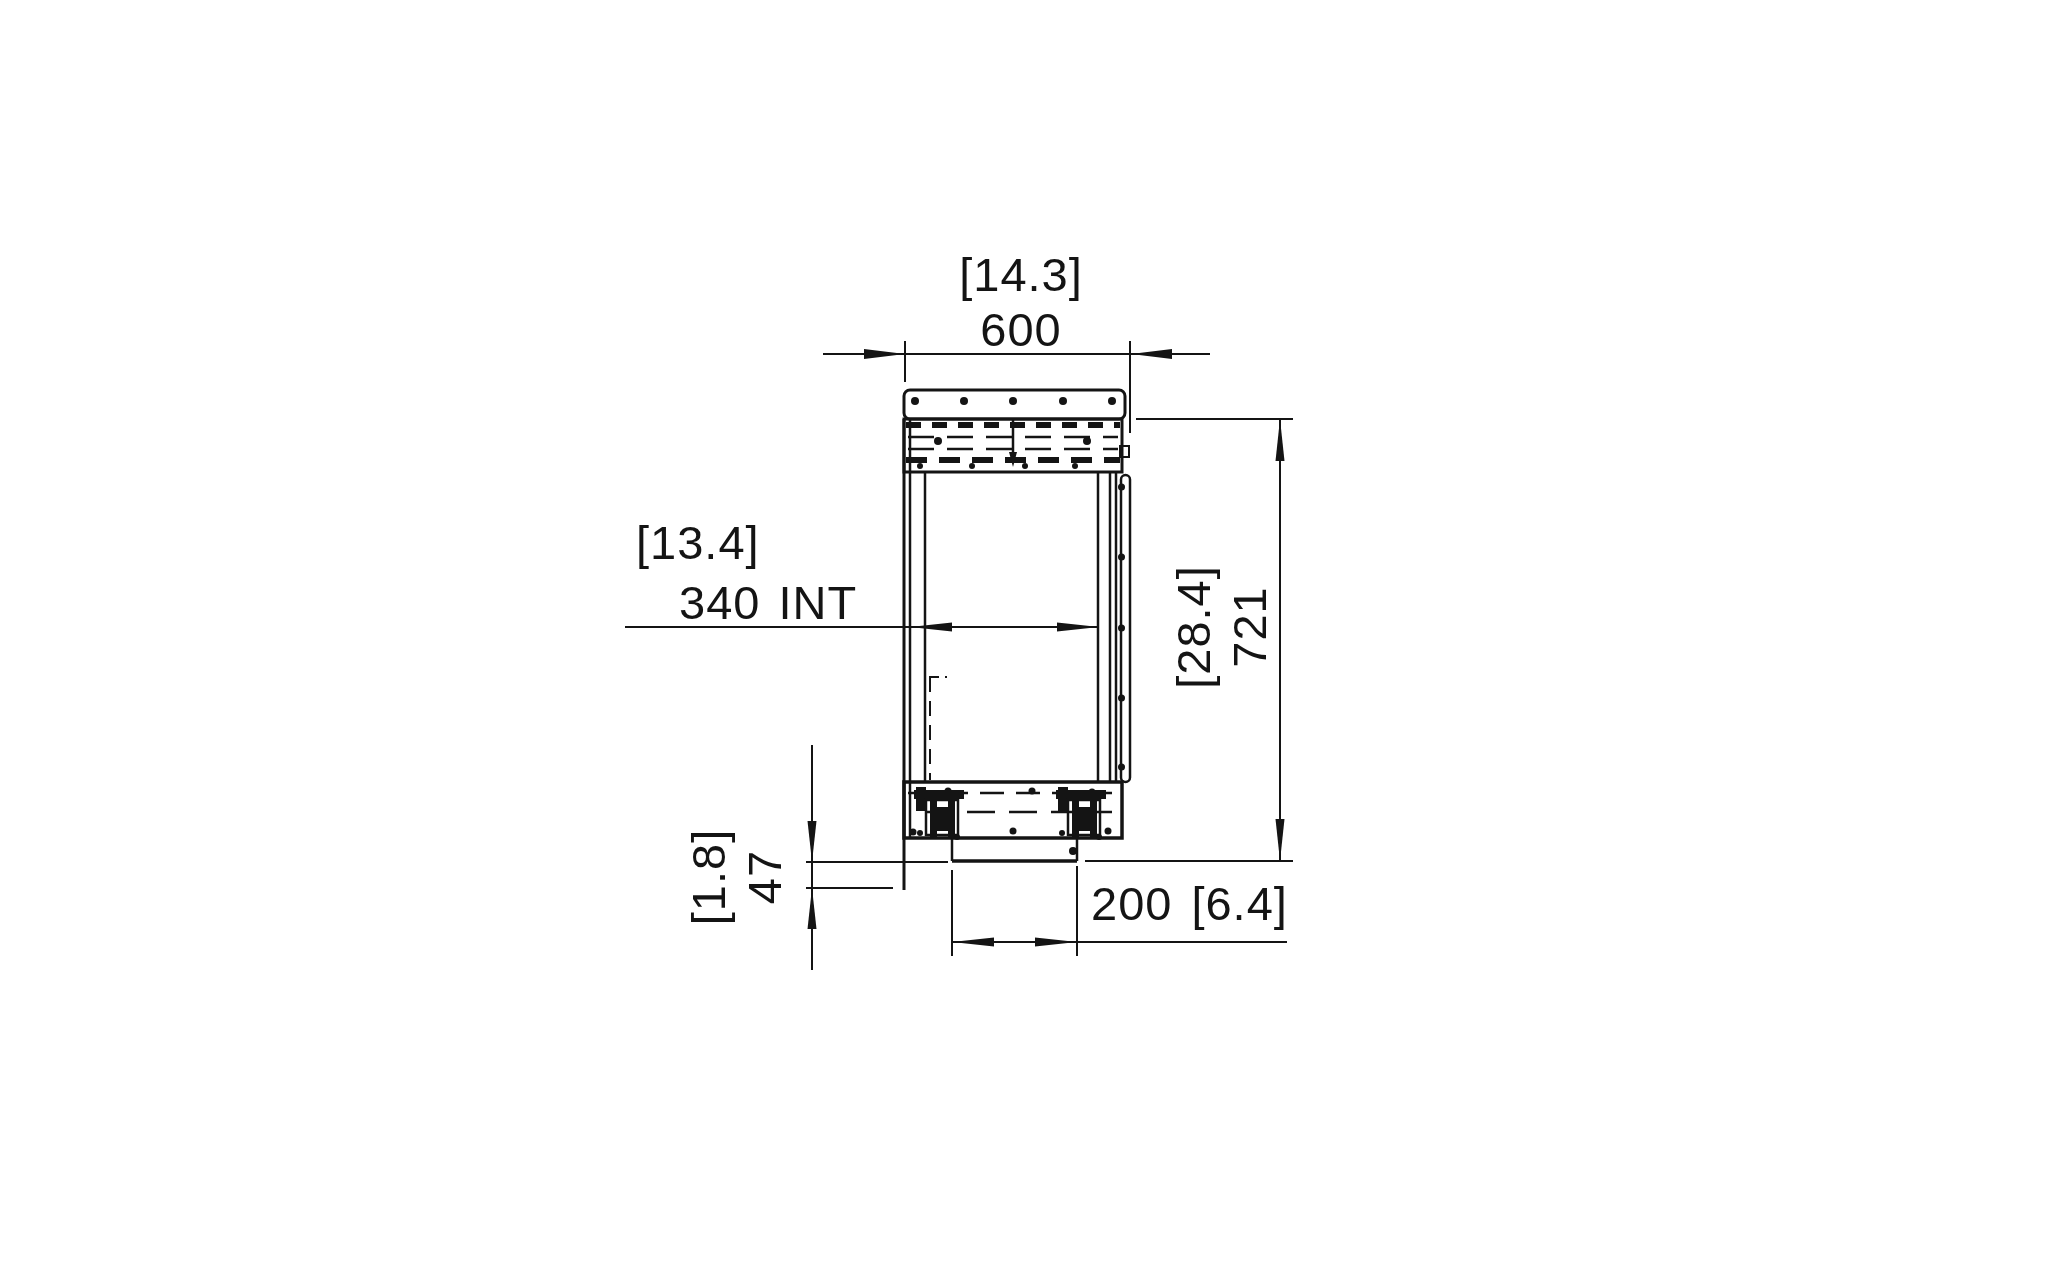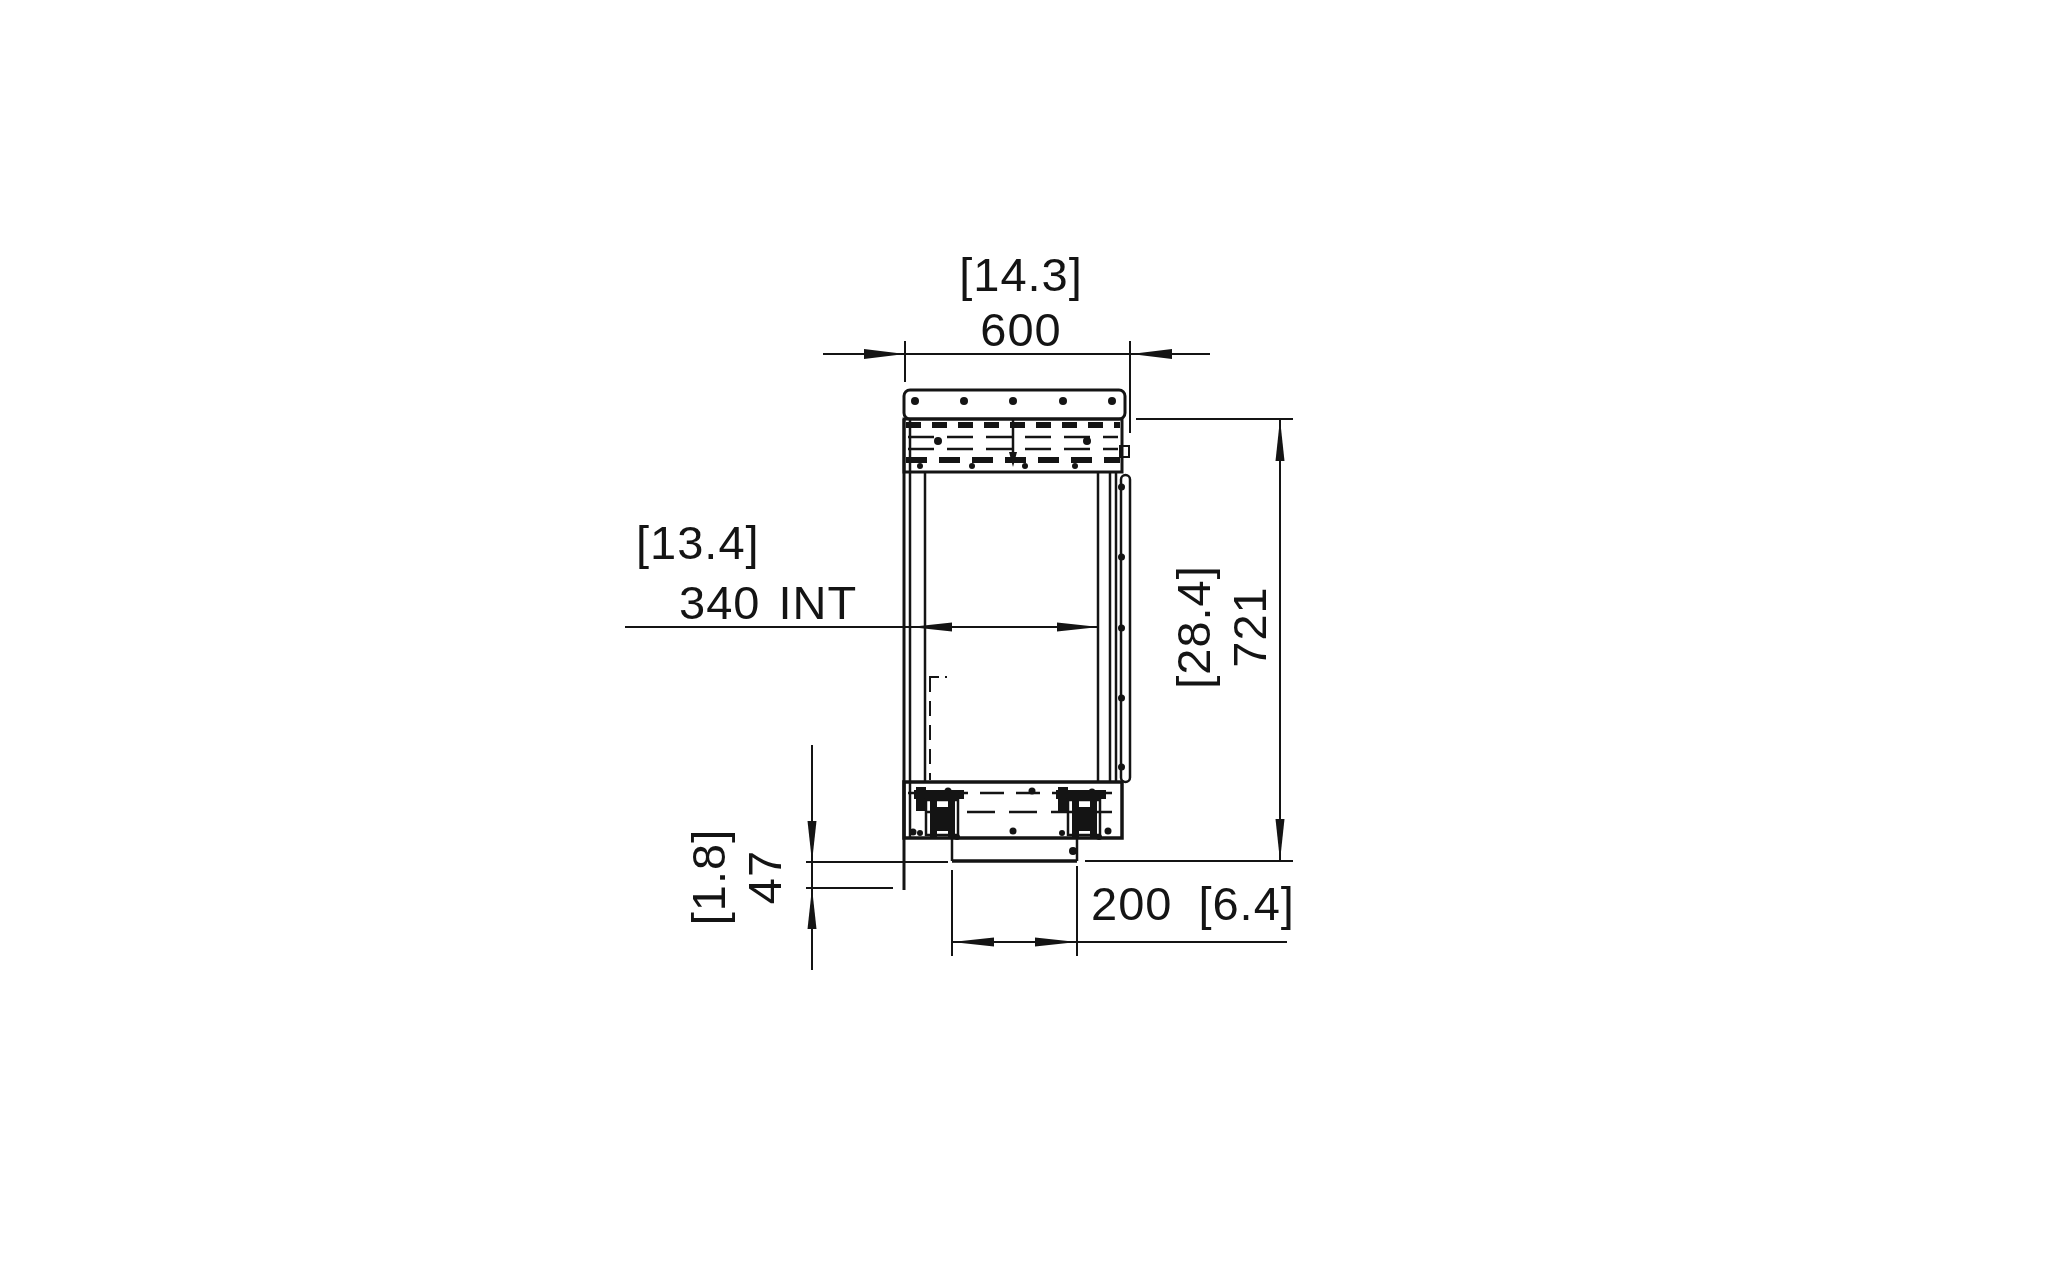--- a/index.html
+++ b/index.html
@@ -183,18 +183,18 @@
   <div class="t rot" style="left:1222px; top:627px;">
     <div class="ln">[28.4]</div>
     <div class="ln">721</div>
   </div>
 
   <div class="t rot" style="left:737px; top:877px;">
     <div class="ln">[1.8]</div>
     <div class="ln">47</div>
   </div>
 
-  <div class="t row" style="left:1091px; top:880px; gap:26px;">
+  <div class="t row" style="left:1091px; top:880px; gap:19px;">
     <span>200</span>
     <span>[6.4]</span>
   </div>
 
 </div>
 
 </body></html>

